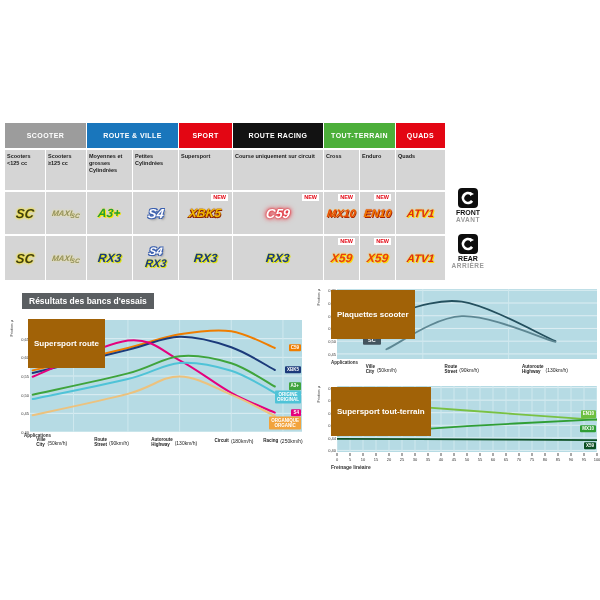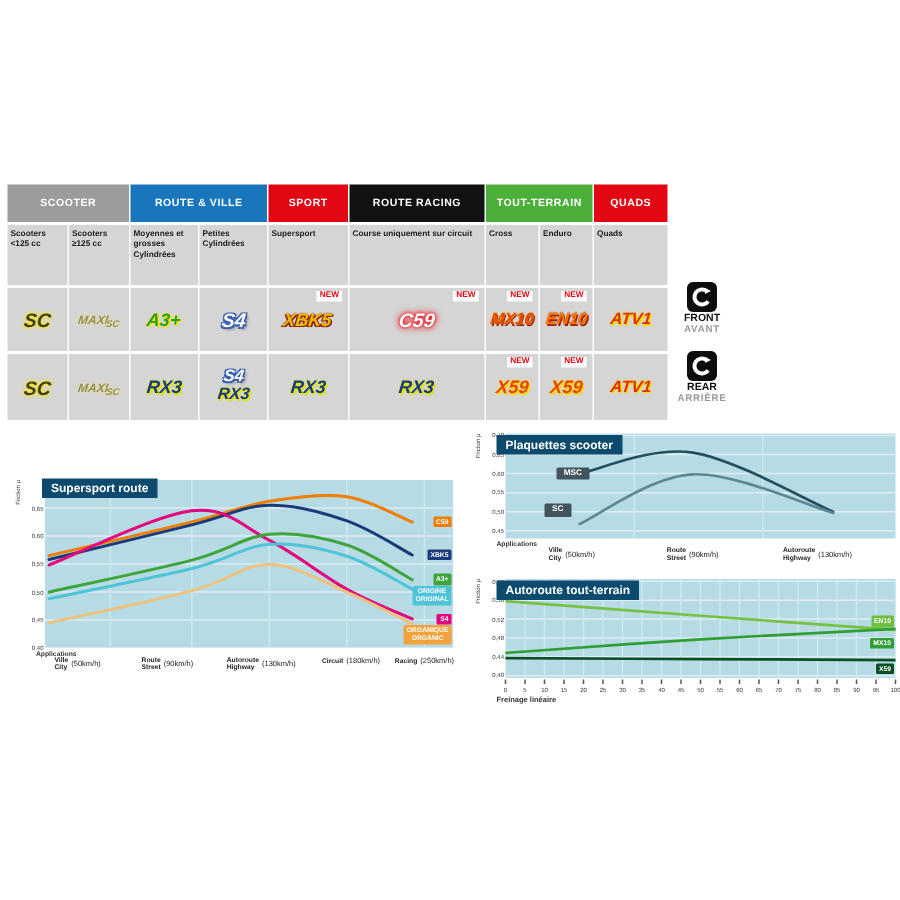--- a/index.html
+++ b/index.html
@@ -44,22 +44,22 @@
   .axle .fr{font-weight:bold;font-size:6.5px;color:#9a9a9a;letter-spacing:.5px;}
 
   
   .results{position:absolute;left:22px;top:293px;background:#5a5e61;color:#fff;
     font-weight:bold;font-size:8.5px;padding:3px 7px;}
   .chart{position:absolute;}
   .plot{position:absolute;left:0;top:0;background:#b6dbe4;}
   #chart-route .plot{width:272px;height:112px;}
   #chart-scooter .plot{width:260px;height:70px;}
   #chart-offroad .plot{width:260px;height:66px;}
-  .ctitle{position:absolute;background:#0c4a6e;color:#fff;font-weight:bold;font-size:8px;
-    padding:2px 6px;z-index:5;white-space:nowrap;}
+  .ctitle{position:absolute;background:#a16207;color:#fff;font-weight:bold;font-size:8px;
+    padding:20px 6px;z-index:5;white-space:nowrap;}
   #chart-route .ctitle{left:-2px;top:-1px;}
   #chart-scooter .ctitle{left:-6px;top:1px;}
   #chart-offroad .ctitle{left:-6px;top:1px;}
   .yaxis{position:absolute;width:13px;left:-14px;top:0;}
   .yaxis span{position:absolute;right:0;transform:translateY(-50%);font-size:4px;color:#333;}
   .ylab{position:absolute;left:-21px;top:0;font-size:4px;color:#333;
     writing-mode:vertical-rl;transform:rotate(180deg);}
   .apps{position:absolute;font-weight:bold;font-size:4.5px;color:#333;}
   .xrow{position:absolute;left:0;right:0;height:20px;}
   .xcat{position:absolute;transform:translateX(-50%);display:flex;align-items:center;gap:2px;
@@ -176,20 +176,21 @@
     <div class="ic">
       <svg width="16" height="16" viewBox="0 0 24 24">
         <circle cx="12" cy="12" r="7.5" fill="none" stroke="#fff" stroke-width="4" stroke-dasharray="36 11" transform="rotate(35 12 12)"></circle>
         <polygon points="15,3 21,6 15,9" fill="#fff"></polygon>
       </svg>
     </div>
     <div class="en">REAR</div>
     <div class="fr">ARRIÈRE</div>
   </div>
 
+  <div class="results">Résultats des bancs d'essais</div>
 
   <div id="chart-route" class="chart" style="left:30px;top:320px;width:272px;height:150px;">
       <div class="plot">
         <svg width="272" height="112">
           <line x1="0" y1="112" x2="272" y2="112" stroke="#ddeef3" stroke-width="1"></line>
           <line x1="0" y1="93.33333333333334" x2="272" y2="93.33333333333334" stroke="#ddeef3" stroke-width="1"></line>
           <line x1="0" y1="74.66666666666666" x2="272" y2="74.66666666666666" stroke="#ddeef3" stroke-width="1"></line>
           <line x1="0" y1="55.99999999999998" x2="272" y2="55.99999999999998" stroke="#ddeef3" stroke-width="1"></line>
           <line x1="0" y1="37.33333333333333" x2="272" y2="37.33333333333333" stroke="#ddeef3" stroke-width="1"></line>
           <line x1="0" y1="18.666666666666647" x2="272" y2="18.666666666666647" stroke="#ddeef3" stroke-width="1"></line>
@@ -366,21 +367,21 @@
         <div class="chip" style="background: rgb(108, 191, 63); top: 28.2857px; transform: translateY(-50%); right: 1px;">
           <div>EN10</div>
         </div>
         <div class="chip" style="background: rgb(47, 158, 53); top: 43.0571px; transform: translateY(-50%); right: 1px;">
           <div>MX10</div>
         </div>
         <div class="chip" style="background: rgb(11, 79, 36); top: 59.7143px; transform: translateY(-50%); right: 1px;">
           <div>X59</div>
         </div>
       </div>
-    <div class="ctitle">Autoroute tout-terrain</div>
+    <div class="ctitle">Supersport tout-terrain</div>
   <div class="yaxis" style="height: 66px;">
         <span style="top: 64.4286px;">0,40</span>
         <span style="top: 51.8571px;">0,44</span>
         <span style="top: 39.2857px;">0,48</span>
         <span style="top: 26.7143px;">0,52</span>
         <span style="top: 14.1429px;">0,56</span>
         <span style="top: 1.57143px;">0,60</span>
       </div>
       <div class="ylab">Friction µ</div>
       <div class="tickrow" style="top: 67px;">

